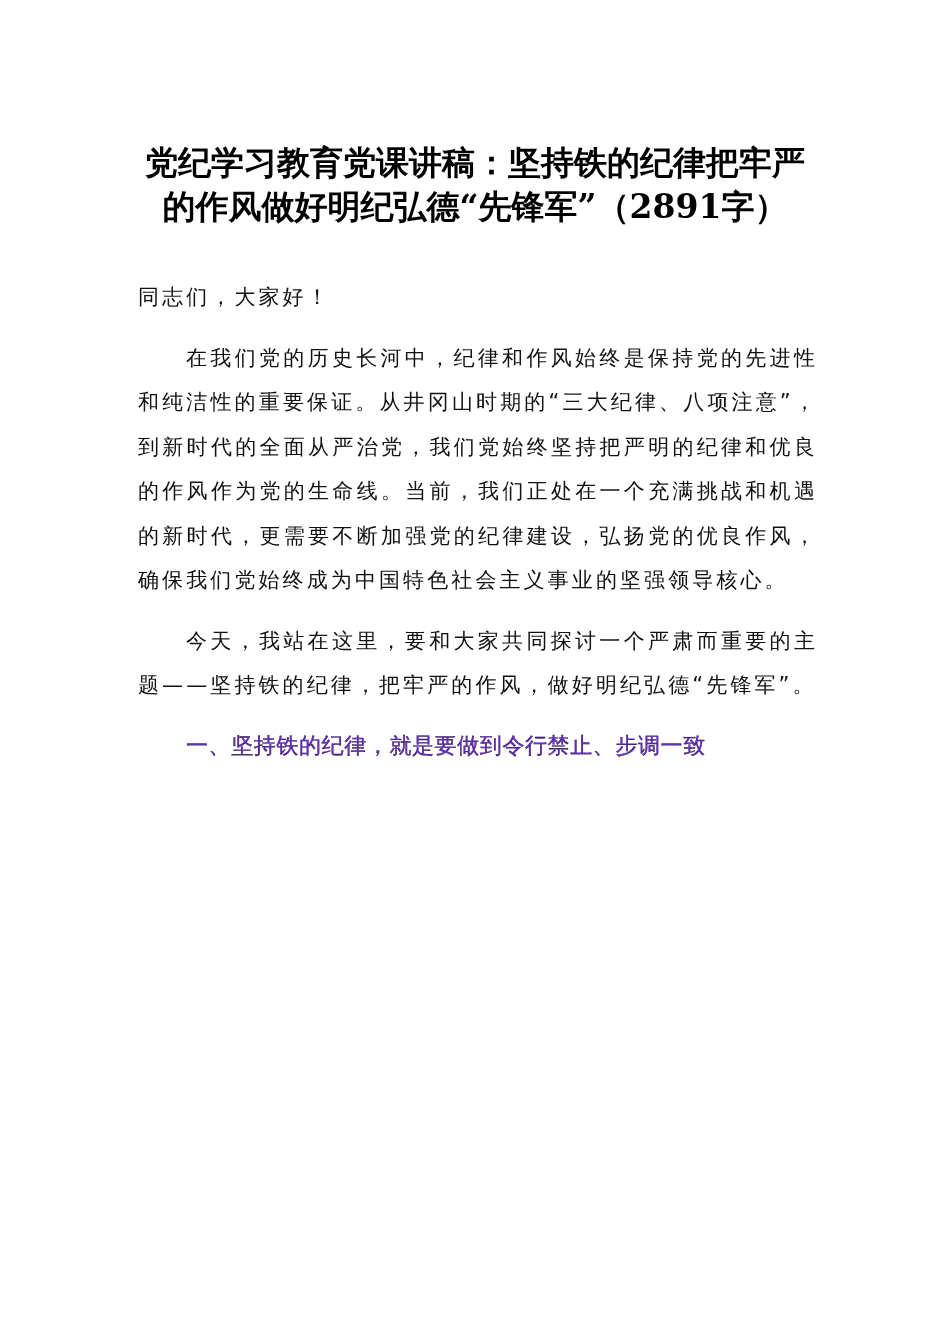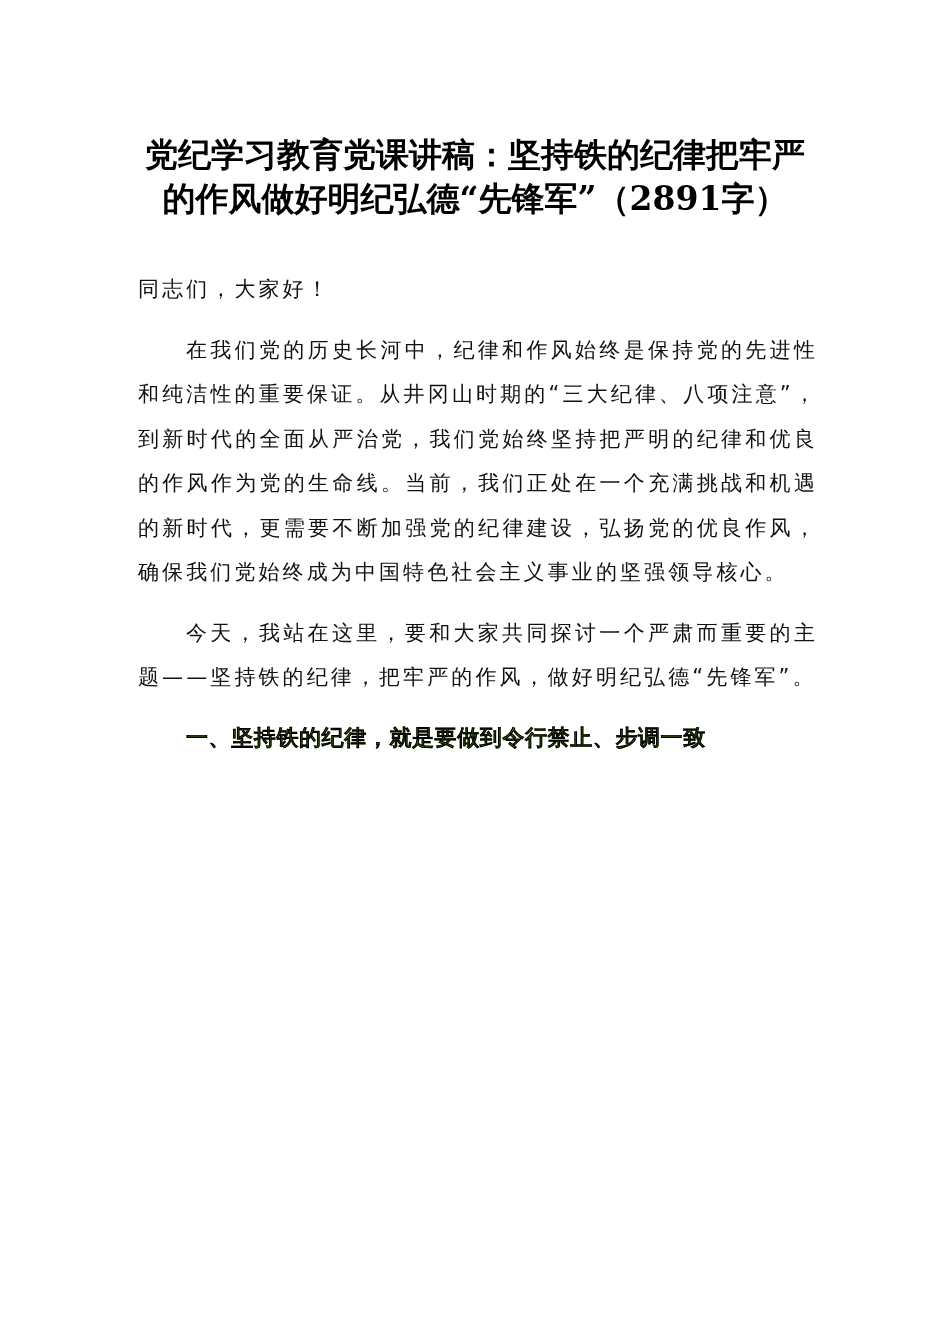--- a/index.html
+++ b/index.html
@@ -10,21 +10,21 @@
     body {
       width: 950px;
       height: 1344px;
       position: relative;
       overflow: hidden;
       color: #111111;
     }
     .page {
       position: absolute;
       left: 0;
-      top: 0;
+      top: 8px;
       width: 950px;
       height: 1267px;
       background: #ffffff;
     }
     .title {
       position: absolute;
       left: 100px;
       top: 133px;
       width: 750px;
       text-align: center;
@@ -53,23 +53,23 @@
       padding: 0;
       text-align: justify;
       text-justify: inter-character;
       word-break: break-all;
     }
     .body p.indent { text-indent: 48px; }
     .body p.heading {
       text-indent: 48px;
       font-family: "DejaVu Sans", "Liberation Sans", sans-serif;
       font-size: 22px;
-      font-weight: bold;
+      font-weight: normal;
       letter-spacing: 0.6px;
-      color: #4d7c0f;
+      color: #6d28d9;
       -webkit-text-stroke: 0.3px #000;
     }
   </style>
 </head>
 <body>
 
 <div class="page">
   <h1 class="title">
     <span class="line">党纪学习教育党课讲稿：坚持铁的纪律把牢严</span>
     <span class="line">的作风做好明纪弘德“先锋军”（2891字）</span>

